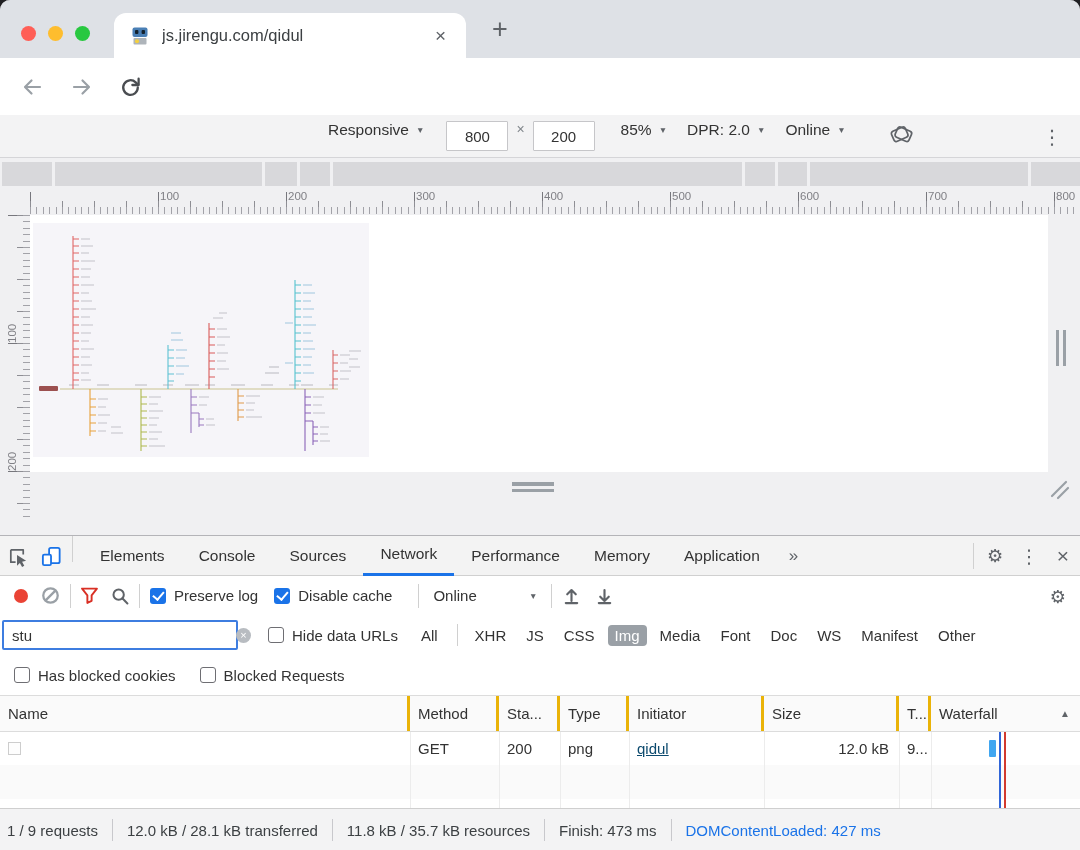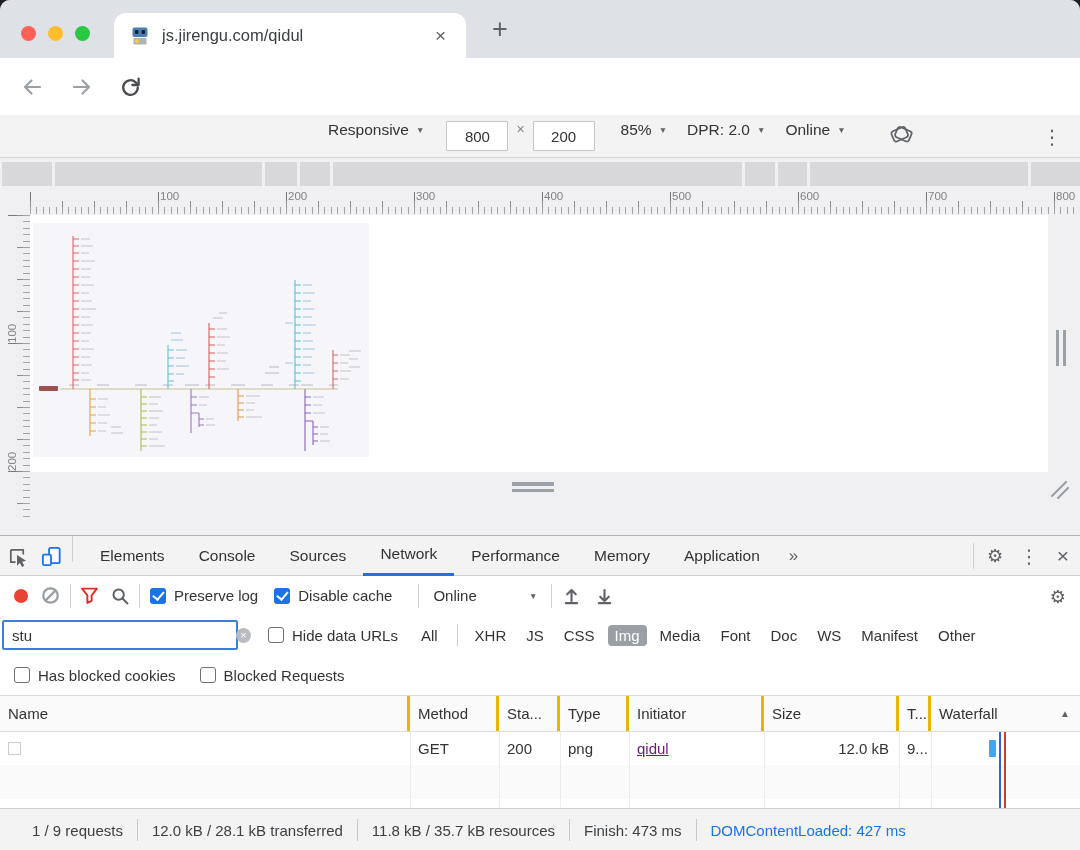--- a/index.html
+++ b/index.html
@@ -138,28 +138,28 @@
   .nt-h-cell:last-child { border-right:none; }
   .sort-arrow { position:absolute; right:10px; top:0; font-size:10px; color:#5f6368; }
 
   .nt-body { position:absolute; left:0; top:196px; width:1080px; height:76px; background:#fff; overflow:hidden; }
   .col-sep { position:absolute; top:0; bottom:0; width:1px; background:#ececec; }
   .stripe { position:absolute; left:0; top:33px; width:1080px; height:34px; background:#fafafa; }
   .nt-row { position:absolute; left:0; top:0; width:1080px; height:33px; display:flex; align-items:center; font-size:15px; color:#333; }
   .nt-cell { white-space:nowrap; overflow:hidden; padding-left:8px; }
   .preview-box { display:inline-block; width:13px; height:13px; border:1px solid #cdcdcd; background:#fdfdfd;
                  vertical-align:-1px; margin-right:10px; }
-  .initiator-link { text-decoration:underline; color:#701a75;margin-top:6px; }
+  .initiator-link { text-decoration:underline; color:#0c4a6e;margin-top:6px; }
   .size-cell { text-align:right; padding-right:10px; padding-left:0; }
   .wf-bar { position:absolute; left:989px; top:8px; width:7px; height:17px; background:#41a6f0; border-radius:1px; }
   .wf-line-dcl { position:absolute; left:999px; top:0; bottom:0; width:2px; background:#3065d8; }
   .wf-line-load { position:absolute; left:1004px; top:0; bottom:0; width:2px; background:#d23a2e; }
 
   .nt-footer { position:absolute; left:0; top:272px; width:1080px; height:43px; background:#f3f3f4;
-               border-top:1px solid #cfcfcf; display:flex; align-items:center; padding-left:32px;
+               border-top:1px solid #cfcfcf; display:flex; align-items:center; padding-left:7px;
                font-size:15px; color:#3c4043; }
   .foot-item { padding:0 14px; }
   .foot-item:first-child { padding-left:0; }
   .foot-div { width:1px; height:22px; background:#c8c8cc; }
   .foot-dcl { color:#1a73e8; }
 </style>
 </head>
 <body>
 
 <div id="window">

